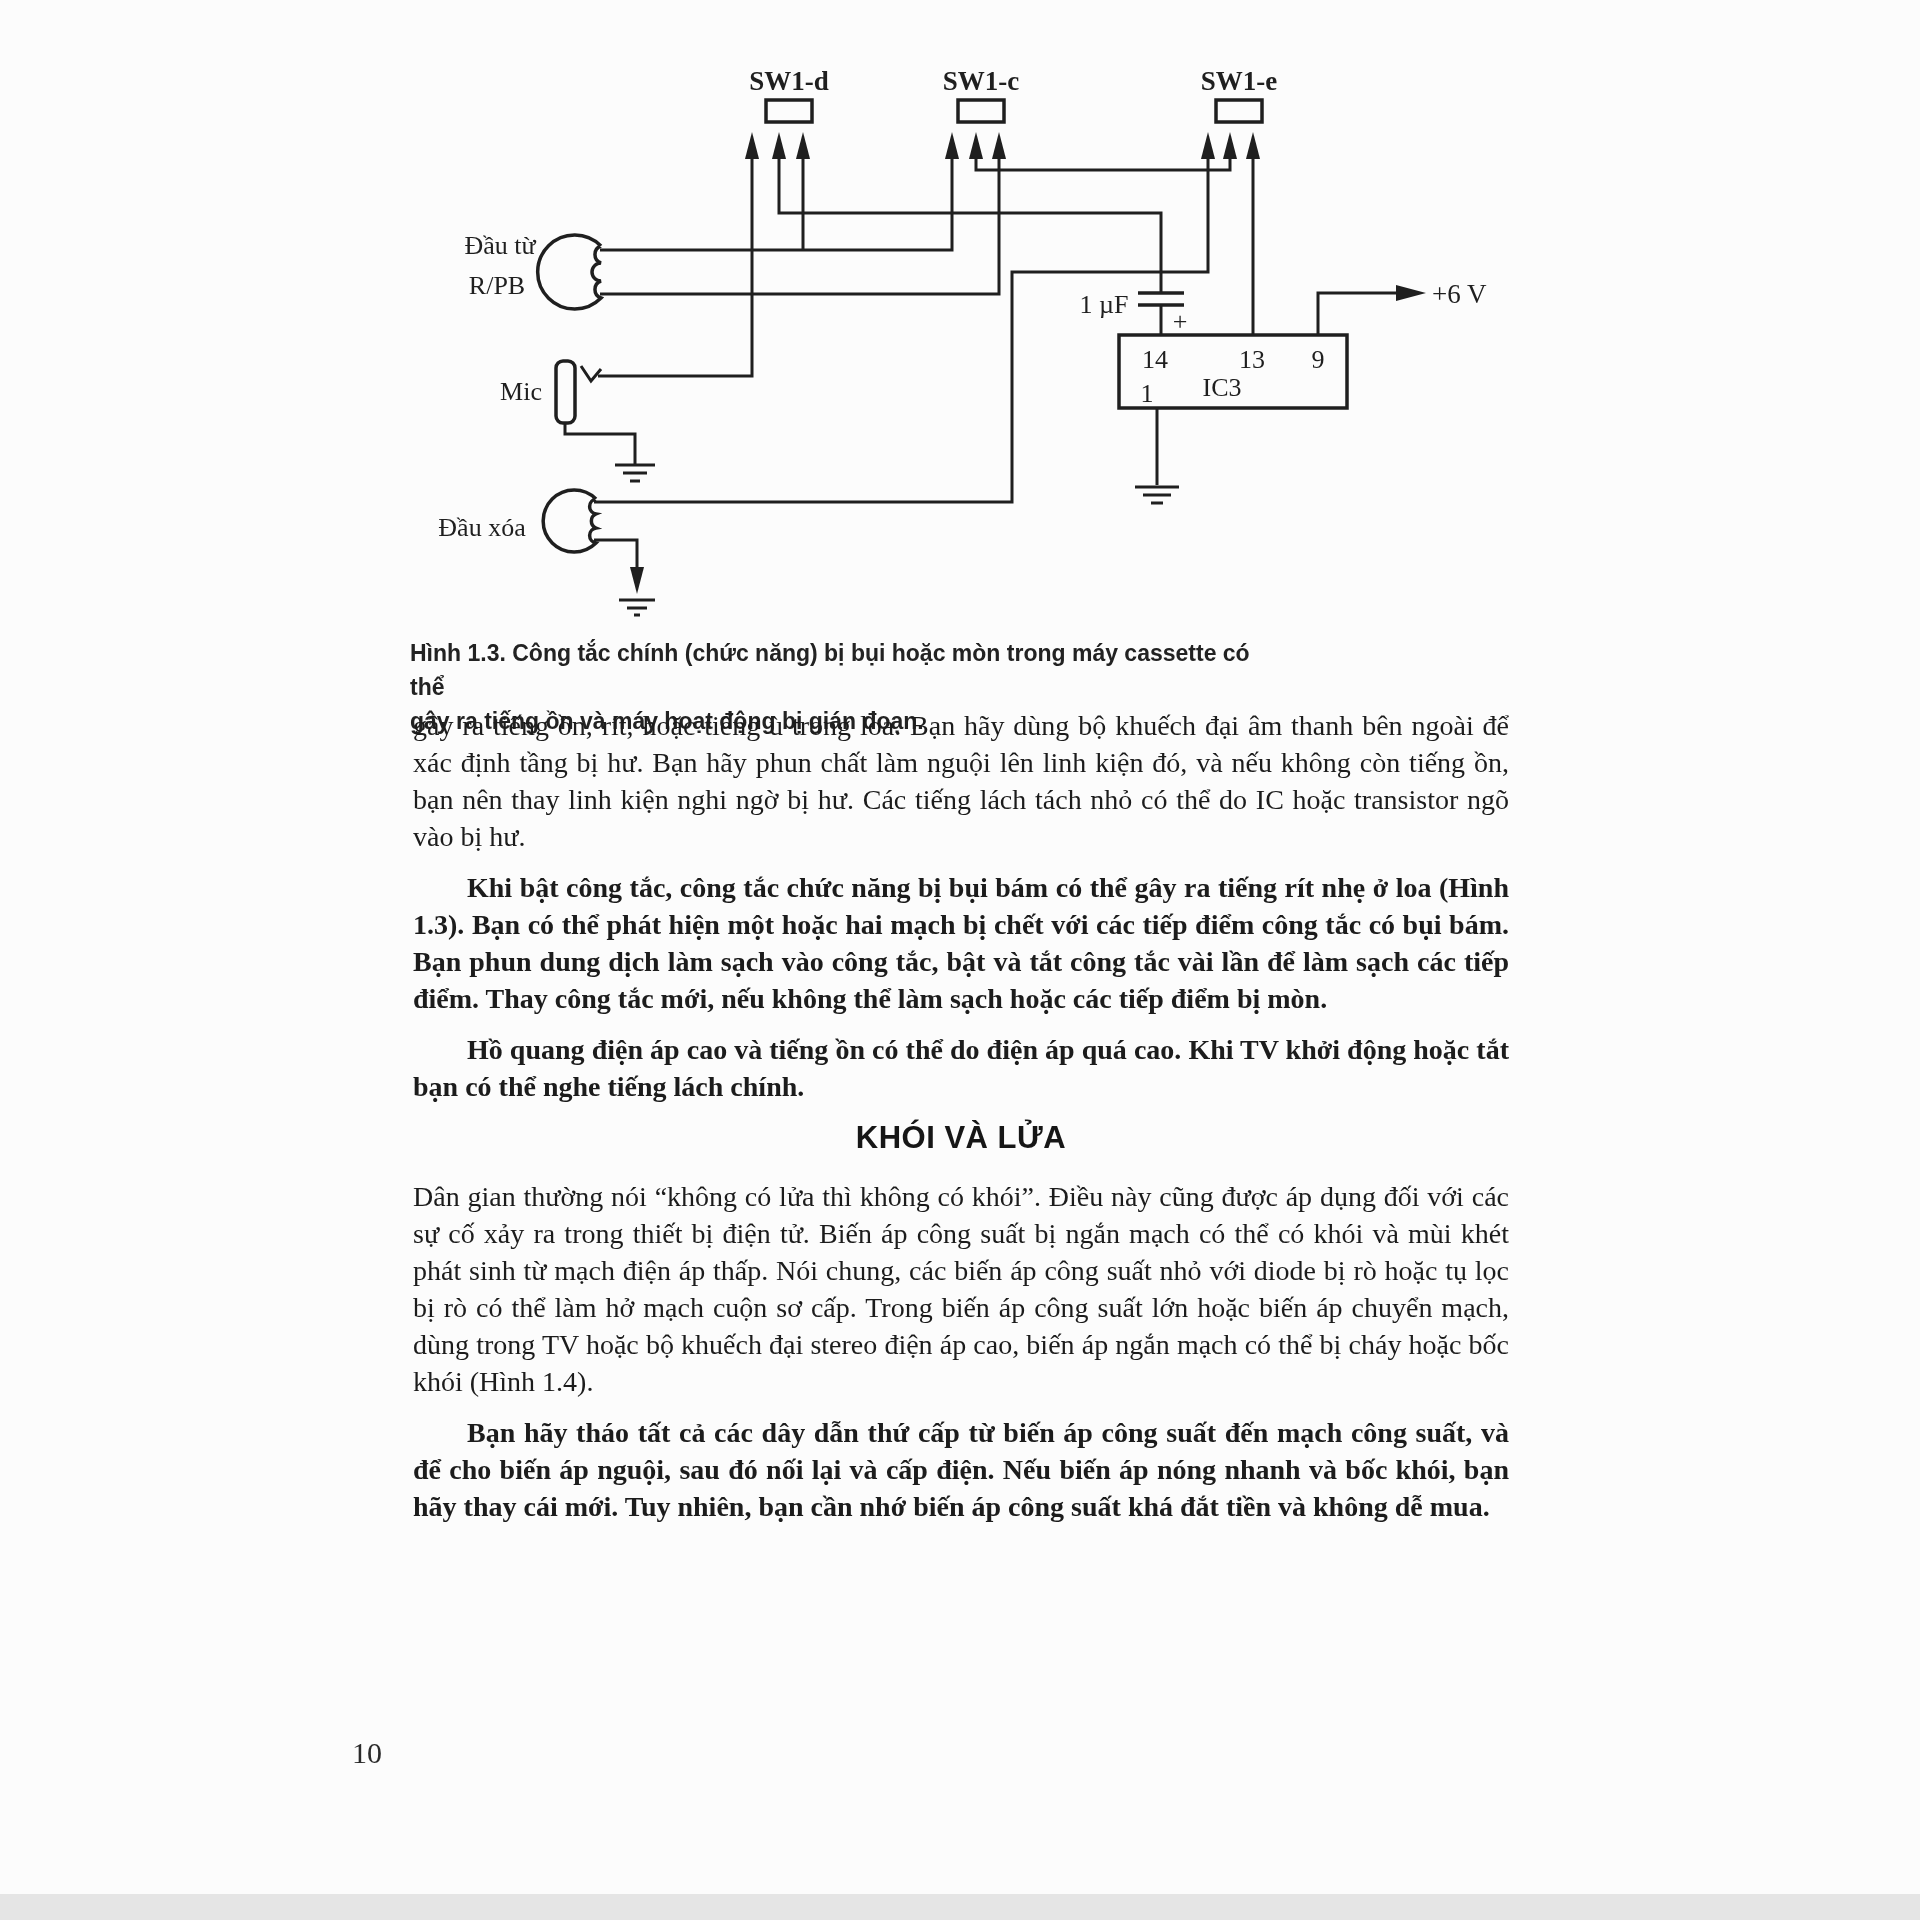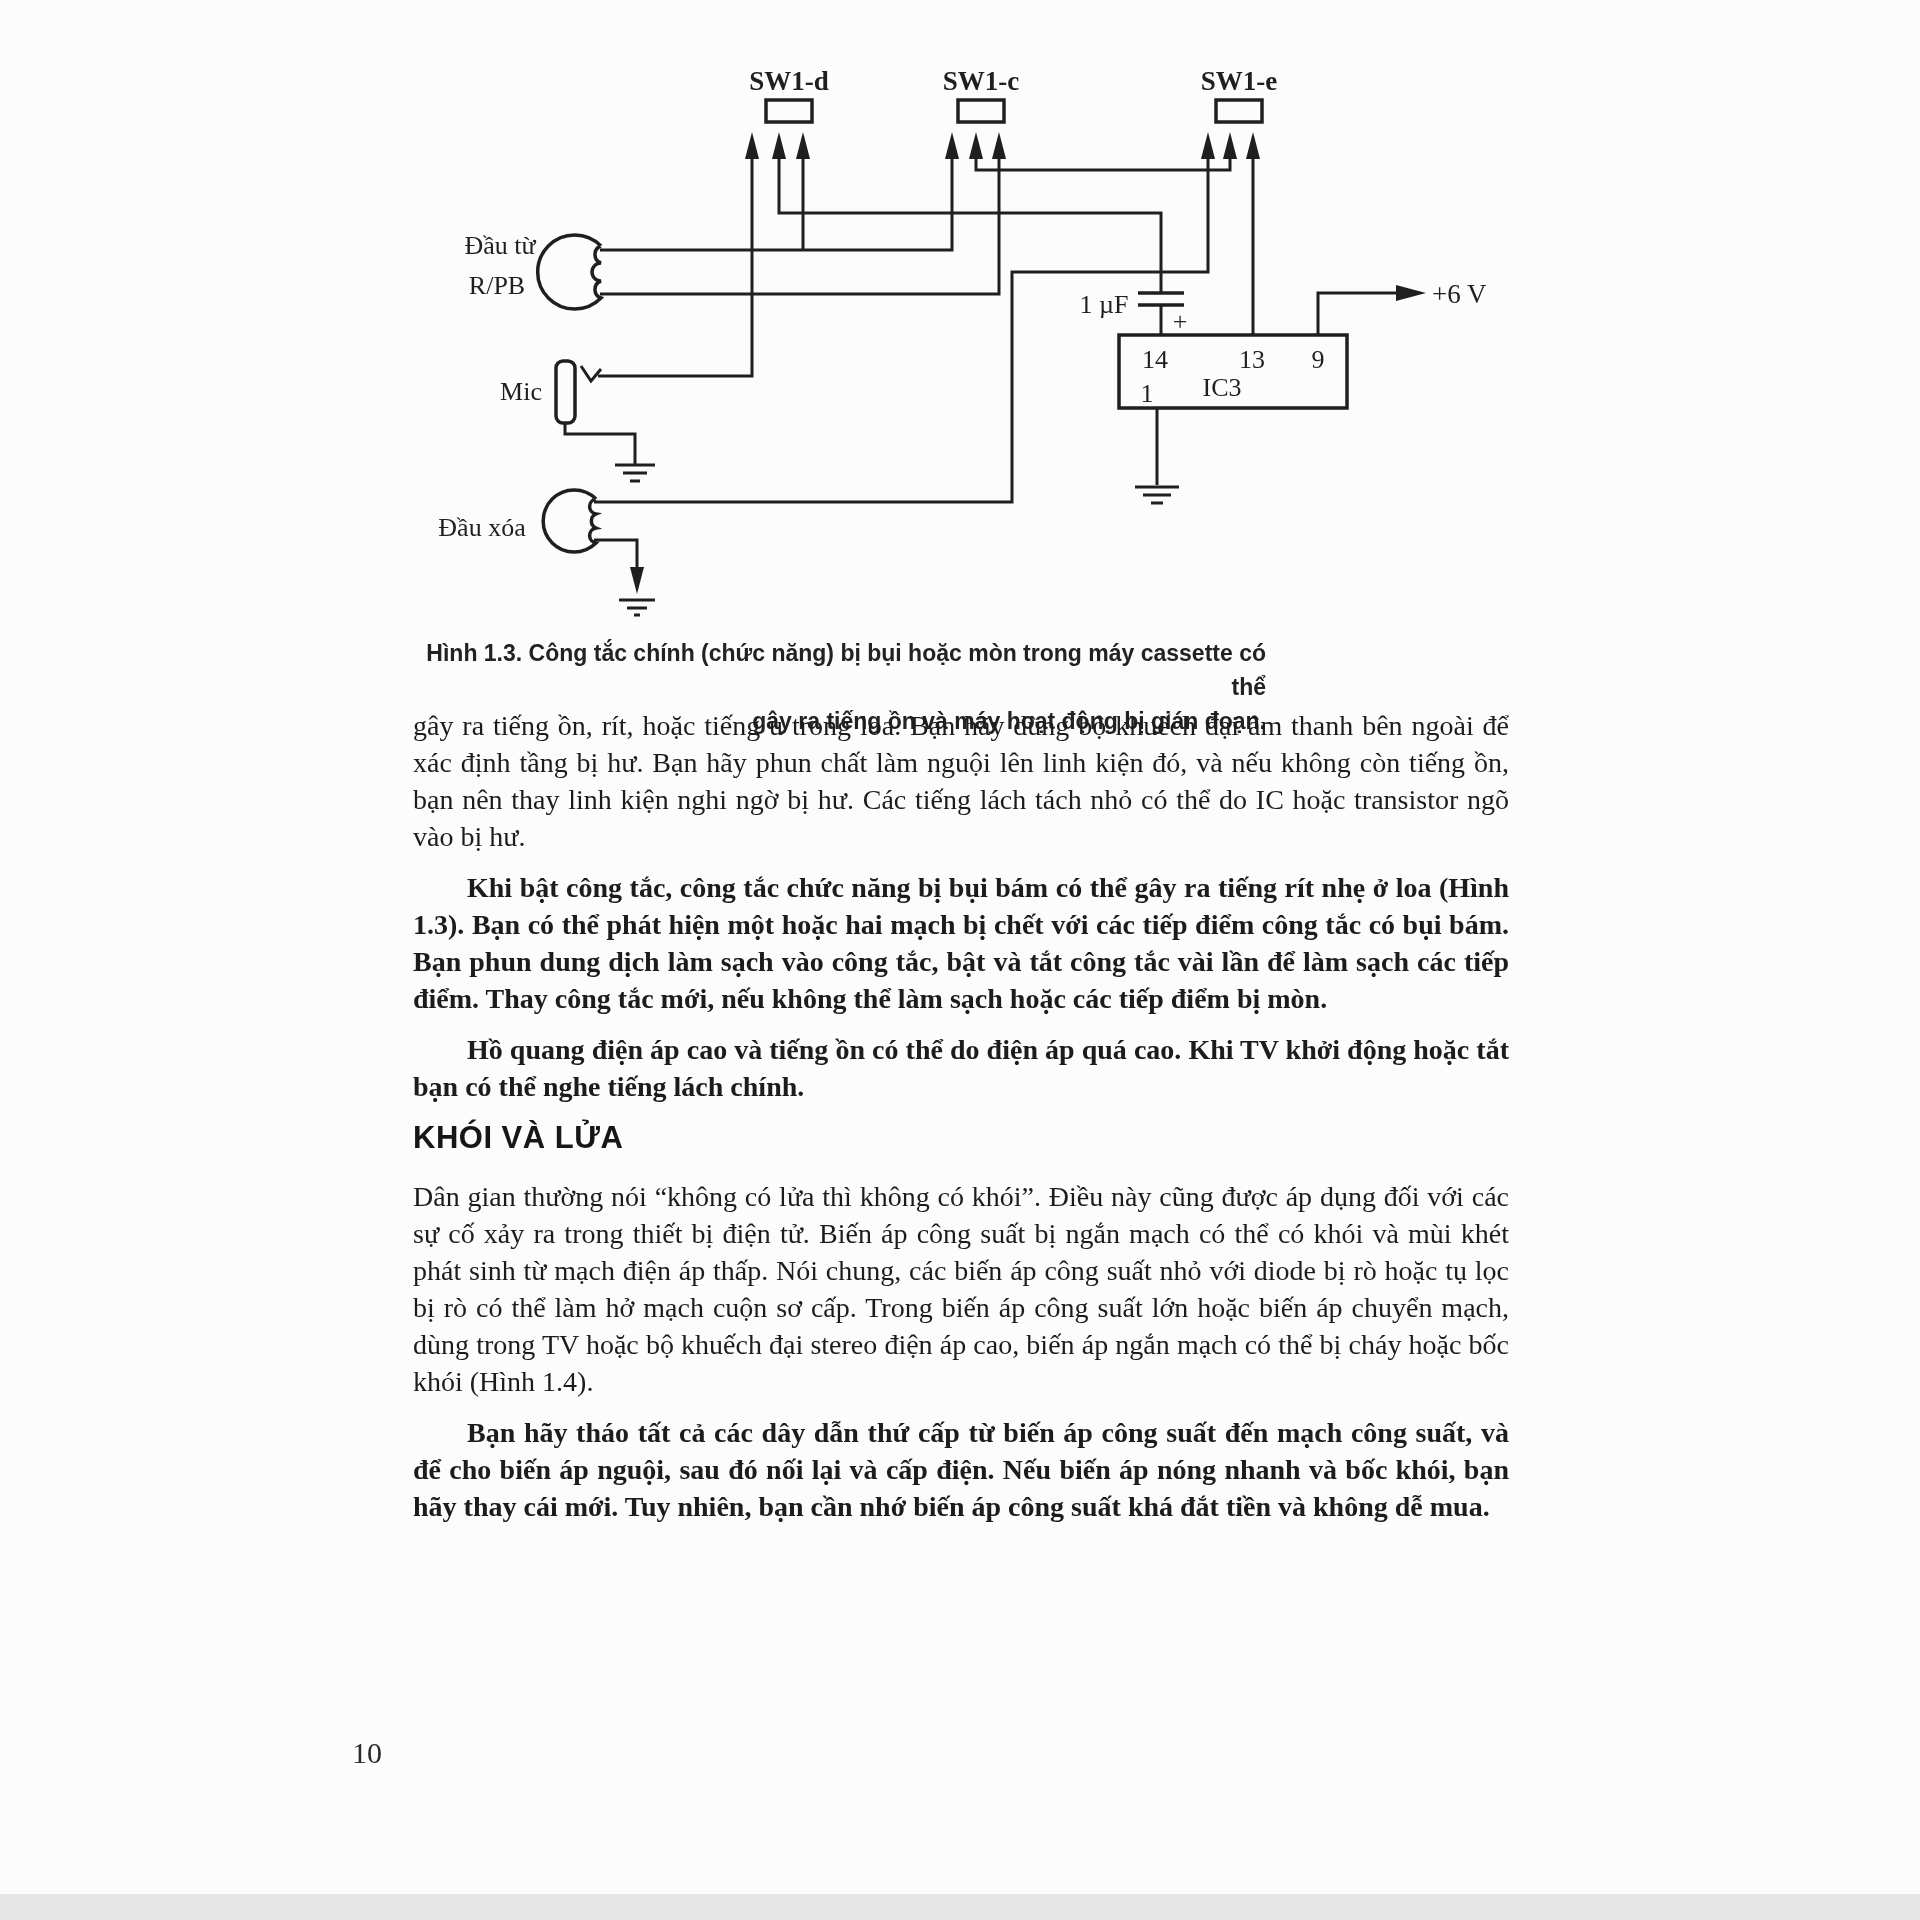--- a/index.html
+++ b/index.html
@@ -12,35 +12,35 @@
   }
   .schematic{position:absolute;left:0;top:0;}
   .sch-ink{stroke:#1f1f1f;fill:none;stroke-width:3;}
   .sch-ink-thick{stroke:#1f1f1f;fill:none;stroke-width:3.5;}
   .sch-fill{fill:#1f1f1f;stroke:none;}
   text.sch-label{font-family:"Liberation Serif",serif;font-size:26px;fill:#1f1f1f;}
   text.sch-label-bold{font-family:"Liberation Serif",serif;font-size:27px;font-weight:bold;fill:#1f1f1f;}
   text.sch-pin{font-family:"Liberation Serif",serif;font-size:26px;fill:#1f1f1f;}
   .caption{
     position:absolute;left:410px;top:636px;width:856px;
-    text-align:right;
+    text-align:left;
     font-family:"Liberation Sans",sans-serif;
     font-weight:bold;font-size:23px;line-height:34px;color:#222;
   }
   .bodycol{
     position:absolute;left:413px;top:690px;width:1096px;
     font-size:28px;line-height:37px;text-align:justify;
     padding-top:17px;color:#1c1c1c;
   }
   .bodycol p{margin:0 0 14px 0;}
   .bodycol p.ind{text-indent:54px;font-weight:bold;}
   .bodycol h2{
     font-family:"Liberation Sans",sans-serif;
     font-size:31px;font-weight:bold;letter-spacing:0.5px;
-    margin:12px 0 22px 0;color:#161616;text-align:left;
+    margin:12px 0 22px 0;color:#161616;text-align:center;
   }
   .pagenum{
     position:absolute;left:352px;top:1736px;
     font-size:30px;color:#2a2a2a;
   }
   .bottom-strip{
     position:absolute;left:0;bottom:0;width:1920px;height:26px;
     background:#e5e5e5;
   }
 </style>

